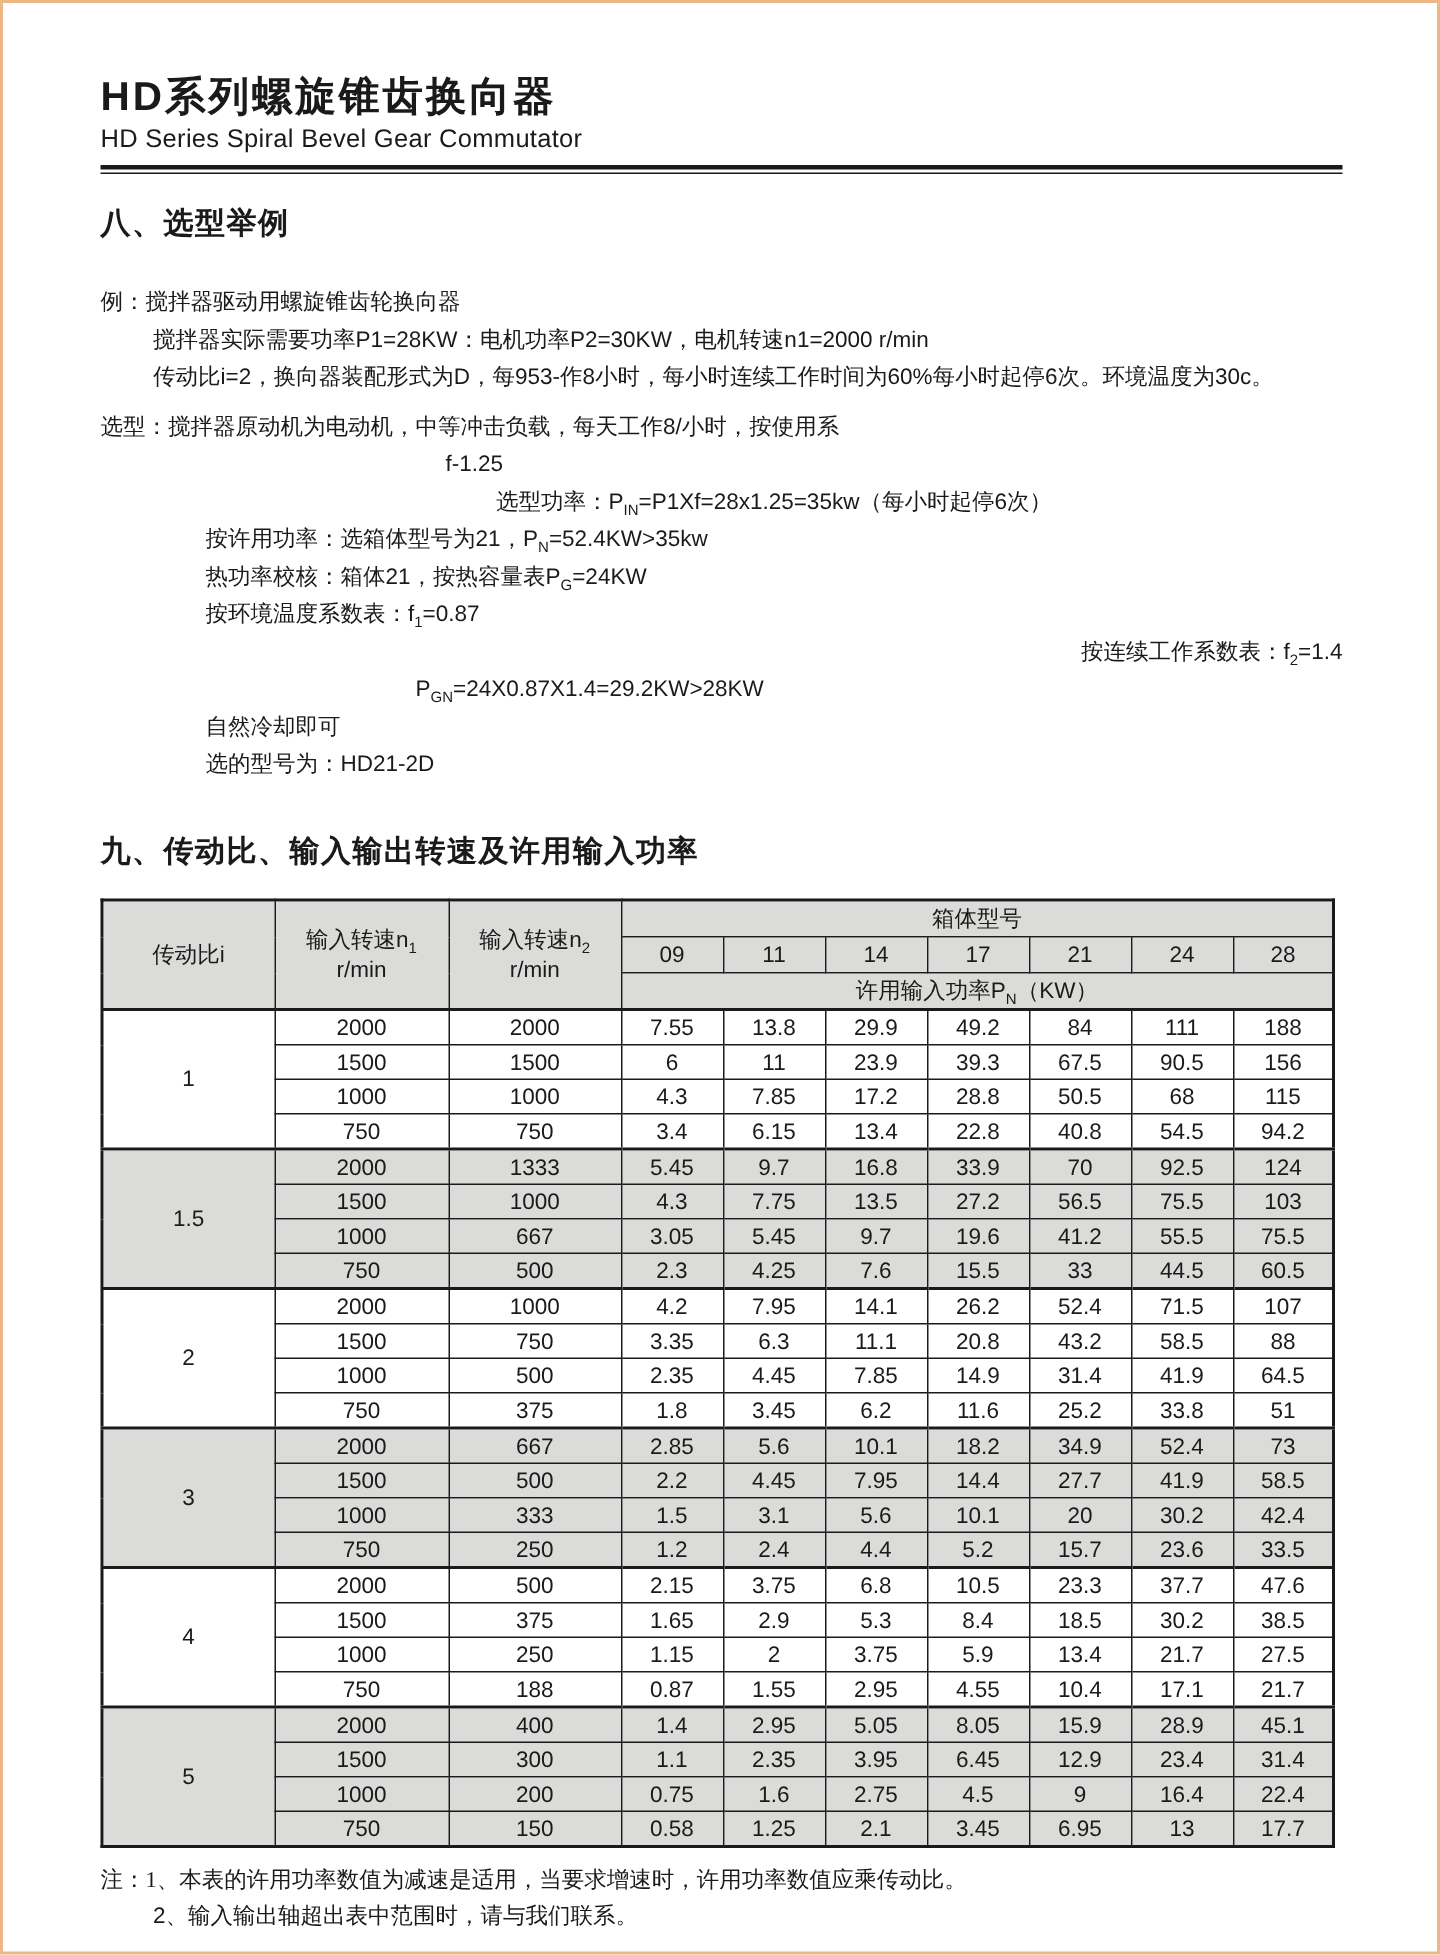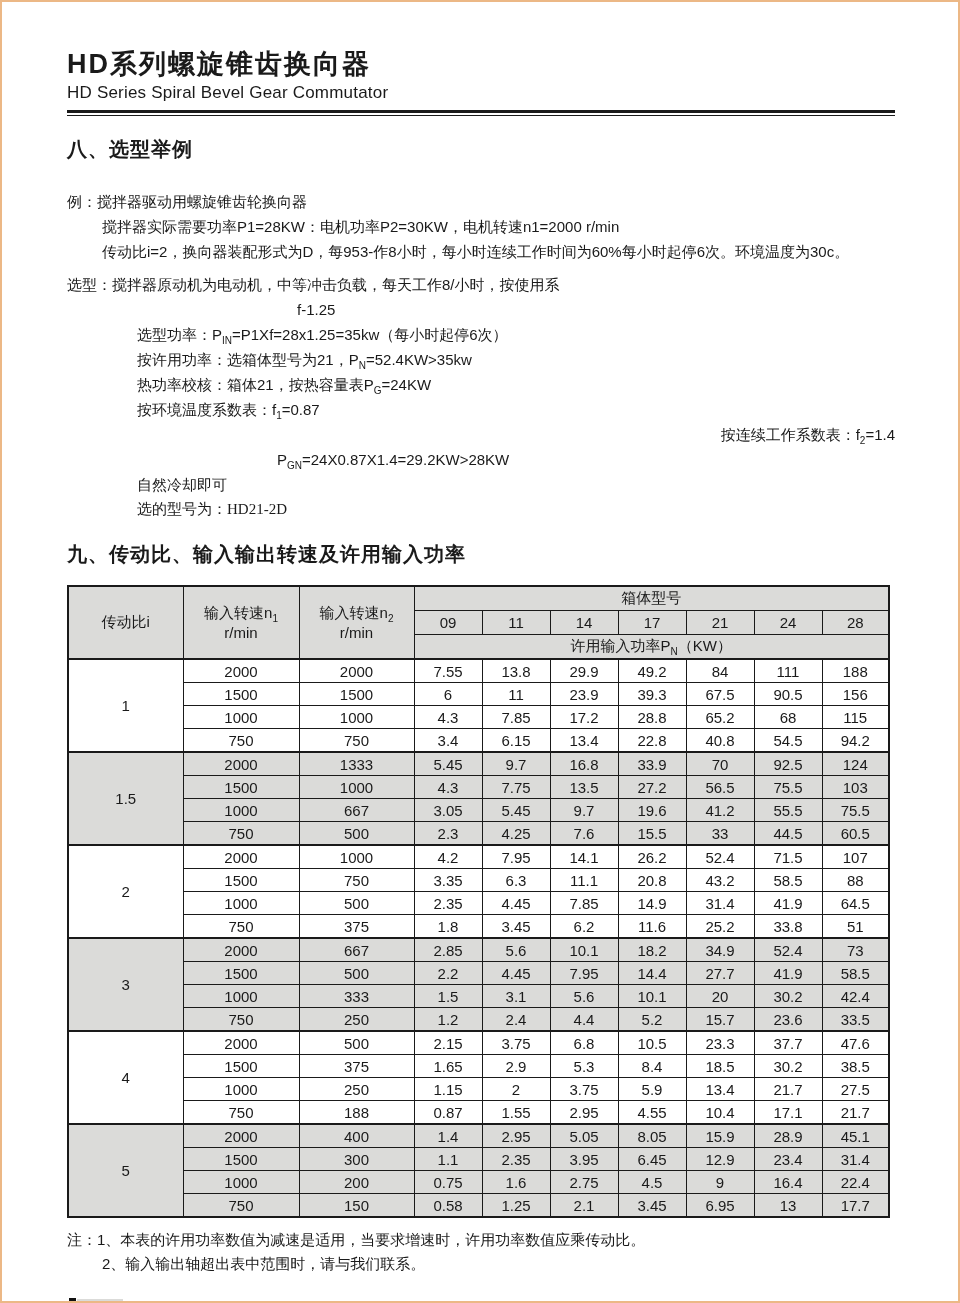--- a/index.html
+++ b/index.html
@@ -18,21 +18,21 @@
   .hdr { margin-top: 47px; }
   .hdr h1 { margin: 0; font-size: 27px; line-height: 30px; font-weight: bold; letter-spacing: 2px; }
   .hdr .en { margin-top: 3px; font-size: 17px; line-height: 21px; letter-spacing: 0.2px; }
   .rule { margin-top: 7px; width: 828px; }
   .rule .thick { height: 3px; background: #1a1a1a; }
   .rule .thin { height: 1px; background: #1a1a1a; margin-top: 2px; }
 
   
   h2.sec { margin: 0; font-size: 20px; line-height: 24px; font-weight: bold; letter-spacing: 1px; font-family: Liberation Serif, serif; }
   .sec8 h2 { margin-top: 21px; }
-  .sec9 h2 { margin-top: 20px; }
+  .sec9 h2 { margin-top: 34px; }
 
   
   .lines { margin-top: 28px; font-size: 15px; }
   .lines .ln { line-height: 25px; white-space: pre; }
   sub { font-size: 10px; line-height: 0; letter-spacing: 0; }
 
   
   table.power {
     margin-top: 19px;
     border-collapse: collapse;
@@ -52,21 +52,21 @@
   table.power thead th { background: var(--shade, #dbdbd9); height: 23px; }
   table.power thead th.tall { height: auto; }
   table.power thead .two-line div { line-height: 20px; }
   table.power thead tr:last-child th { border-bottom: 2px solid #1a1a1a; }
   table.power tbody td { height: 22px; background: #ffffff; }
   table.power tbody tr.shaded td { background: var(--shade, #dbdbd9); }
   table.power tbody tr.group-start td { border-top: 2px solid #1a1a1a; }
 
   
   .notes { margin-top: 10px; font-size: 15px; }
-  .notes .n1 { line-height: 24px; }
+  .notes .n1 { line-height: 24px; font-family: Liberation Serif, serif; }
   .notes .n2 { line-height: 24px; padding-left: 35px; }
 
   
   .pagenum { margin-top: 22px; margin-left: 2px; display: flex; align-items: center; }
   .pagenum .bar { display: inline-block; width: 7px; height: 28px; background: #111; }
   .pagenum .num {
     display: inline-flex; align-items: center; justify-content: center;
     margin-left: 1px; width: 46px; height: 26px;
     background: var(--shade, #dbdbd9);
     font-size: 17px; color: #111;
@@ -87,28 +87,28 @@
   </div>
 
   <div class="sec8">
     <h2 class="sec">八、选型举例</h2>
     <div class="lines" id="sec8-lines">
         <div class="ln" style="padding-left: 0px;"><span>例：搅拌器驱动用螺旋锥齿轮换向器</span></div>
         <div class="ln" style="padding-left: 35px;"><span>搅拌器实际需要功率P1=28KW：电机功率P2=30KW，电机转速n1=2000 r/min</span></div>
         <div class="ln" style="padding-left: 35px;"><span>传动比i=2，换向器装配形式为D，每953-作8小时，每小时连续工作时间为60%每小时起停6次。环境温度为30c。</span></div>
         <div class="ln" style="padding-left: 0px; margin-top: 8px;"><span>选型：搅拌器原动机为电动机，中等冲击负载，每天工作8/小时，按使用系</span></div>
         <div class="ln" style="padding-left: 230px;"><span>f-1.25</span></div>
-        <div class="ln" style="padding-left: 70px;"><span>选型功率：P</span><sub>IN</sub><span>=P1Xf=28x1.25=35kw（每小时起停6次）</span></div>
+        <div class="ln" style="padding-left: 70px; text-align: center;"><span>选型功率：P</span><sub>IN</sub><span>=P1Xf=28x1.25=35kw（每小时起停6次）</span></div>
         <div class="ln" style="padding-left: 70px;"><span>按许用功率：选箱体型号为21，P</span><sub>N</sub><span>=52.4KW&gt;35kw</span></div>
         <div class="ln" style="padding-left: 70px;"><span>热功率校核：箱体21，按热容量表P</span><sub>G</sub><span>=24KW</span></div>
         <div class="ln" style="padding-left: 70px;"><span>按环境温度系数表：f</span><sub>1</sub><span>=0.87</span></div>
         <div class="ln" style="padding-left: 70px; text-align: right;"><span>按连续工作系数表：f</span><sub>2</sub><span>=1.4</span></div>
         <div class="ln" style="padding-left: 210px;"><span>P</span><sub>GN</sub><span>=24X0.87X1.4=29.2KW&gt;28KW</span></div>
         <div class="ln" style="padding-left: 70px;"><span>自然冷却即可</span></div>
-        <div class="ln" style="padding-left: 70px; font-family: Liberation Serif, serif;"><span>选的型号为：HD21-2D</span></div>
+        <div class="ln" style="padding-left: 70px;"><span>选的型号为：HD21-2D</span></div>
       </div>
   </div>
 
   <div class="sec9">
     <h2 class="sec">九、传动比、输入输出转速及许用输入功率</h2>
     <table class="power">
       <colgroup>
         <col style="width:115px">
           <col style="width:116px">
           <col style="width:115px">
@@ -170,21 +170,21 @@
             <td>90.5</td>
             <td>156</td>
           </tr>
           <tr class="">
             <td>1000</td>
             <td>1000</td>
             <td>4.3</td>
             <td>7.85</td>
             <td>17.2</td>
             <td>28.8</td>
-            <td>65.2</td>
+            <td>50.5</td>
             <td>68</td>
             <td>115</td>
           </tr>
           <tr class="">
             <td>750</td>
             <td>750</td>
             <td>3.4</td>
             <td>6.15</td>
             <td>13.4</td>
             <td>22.8</td>

